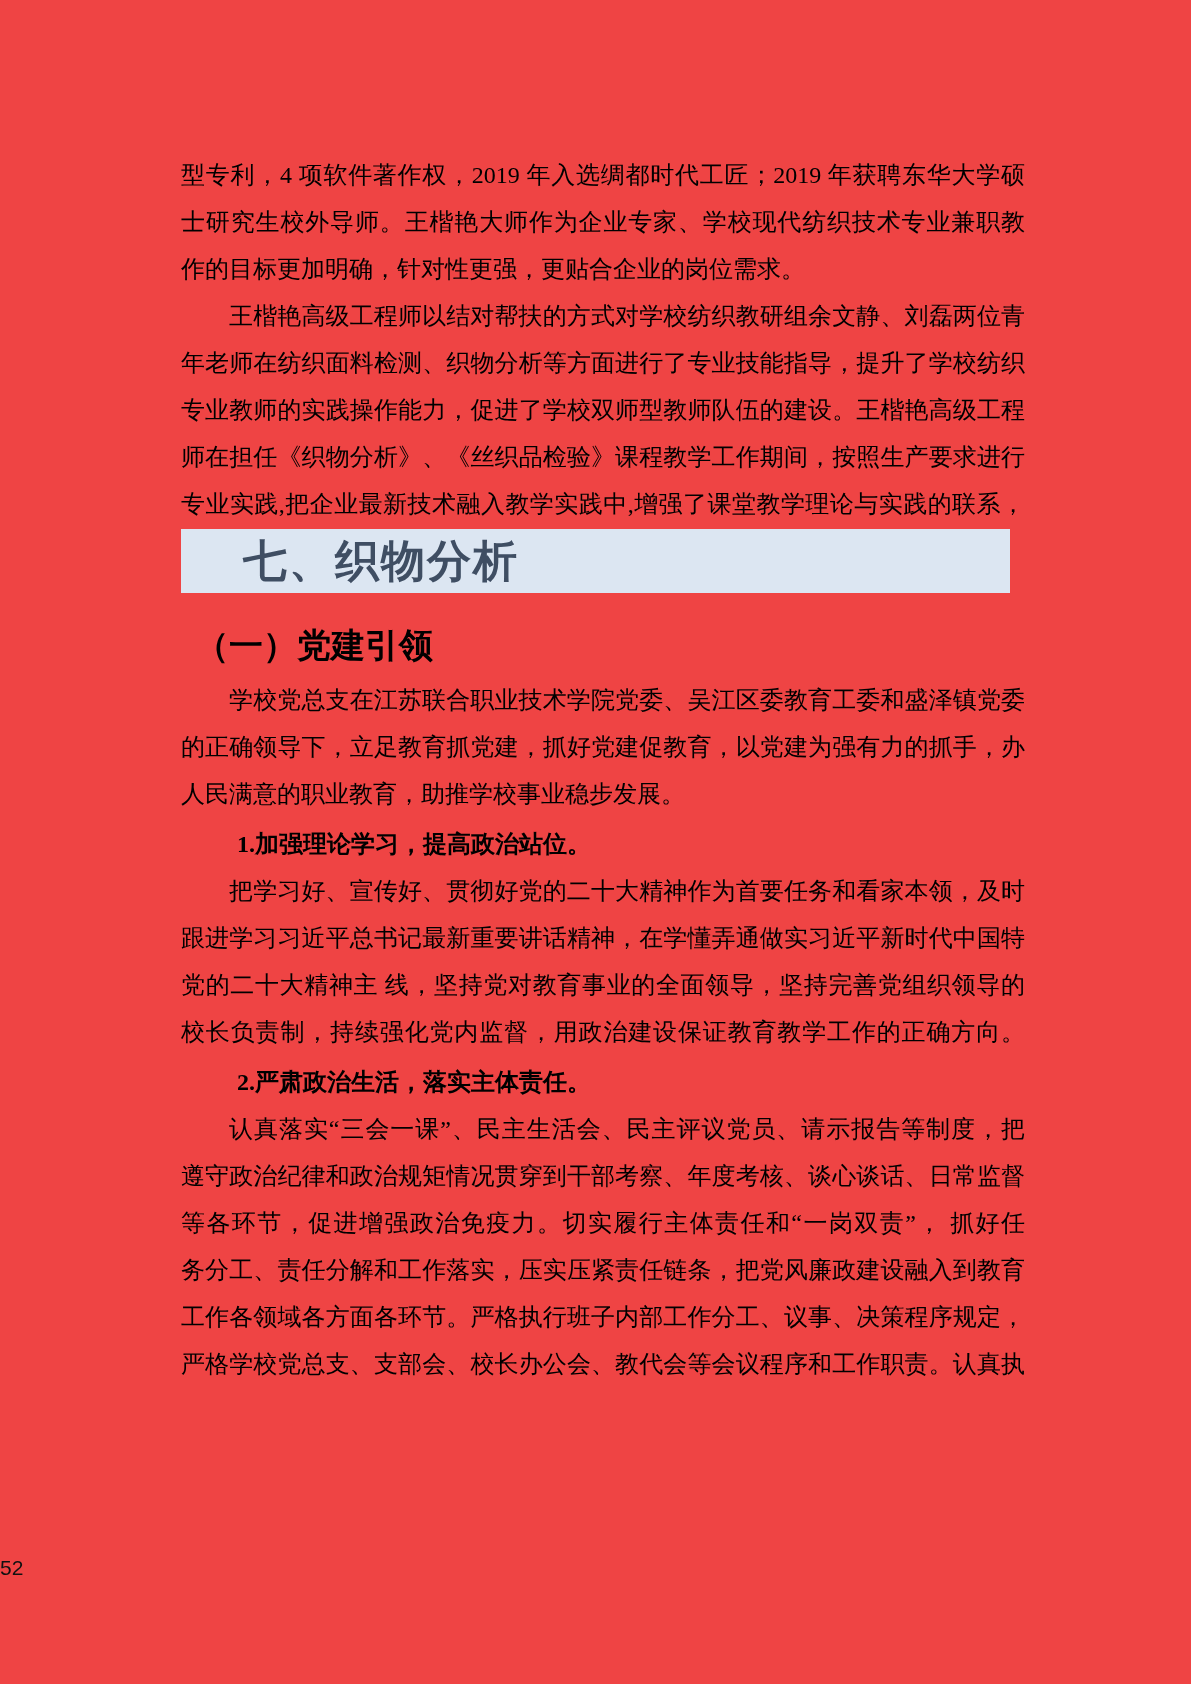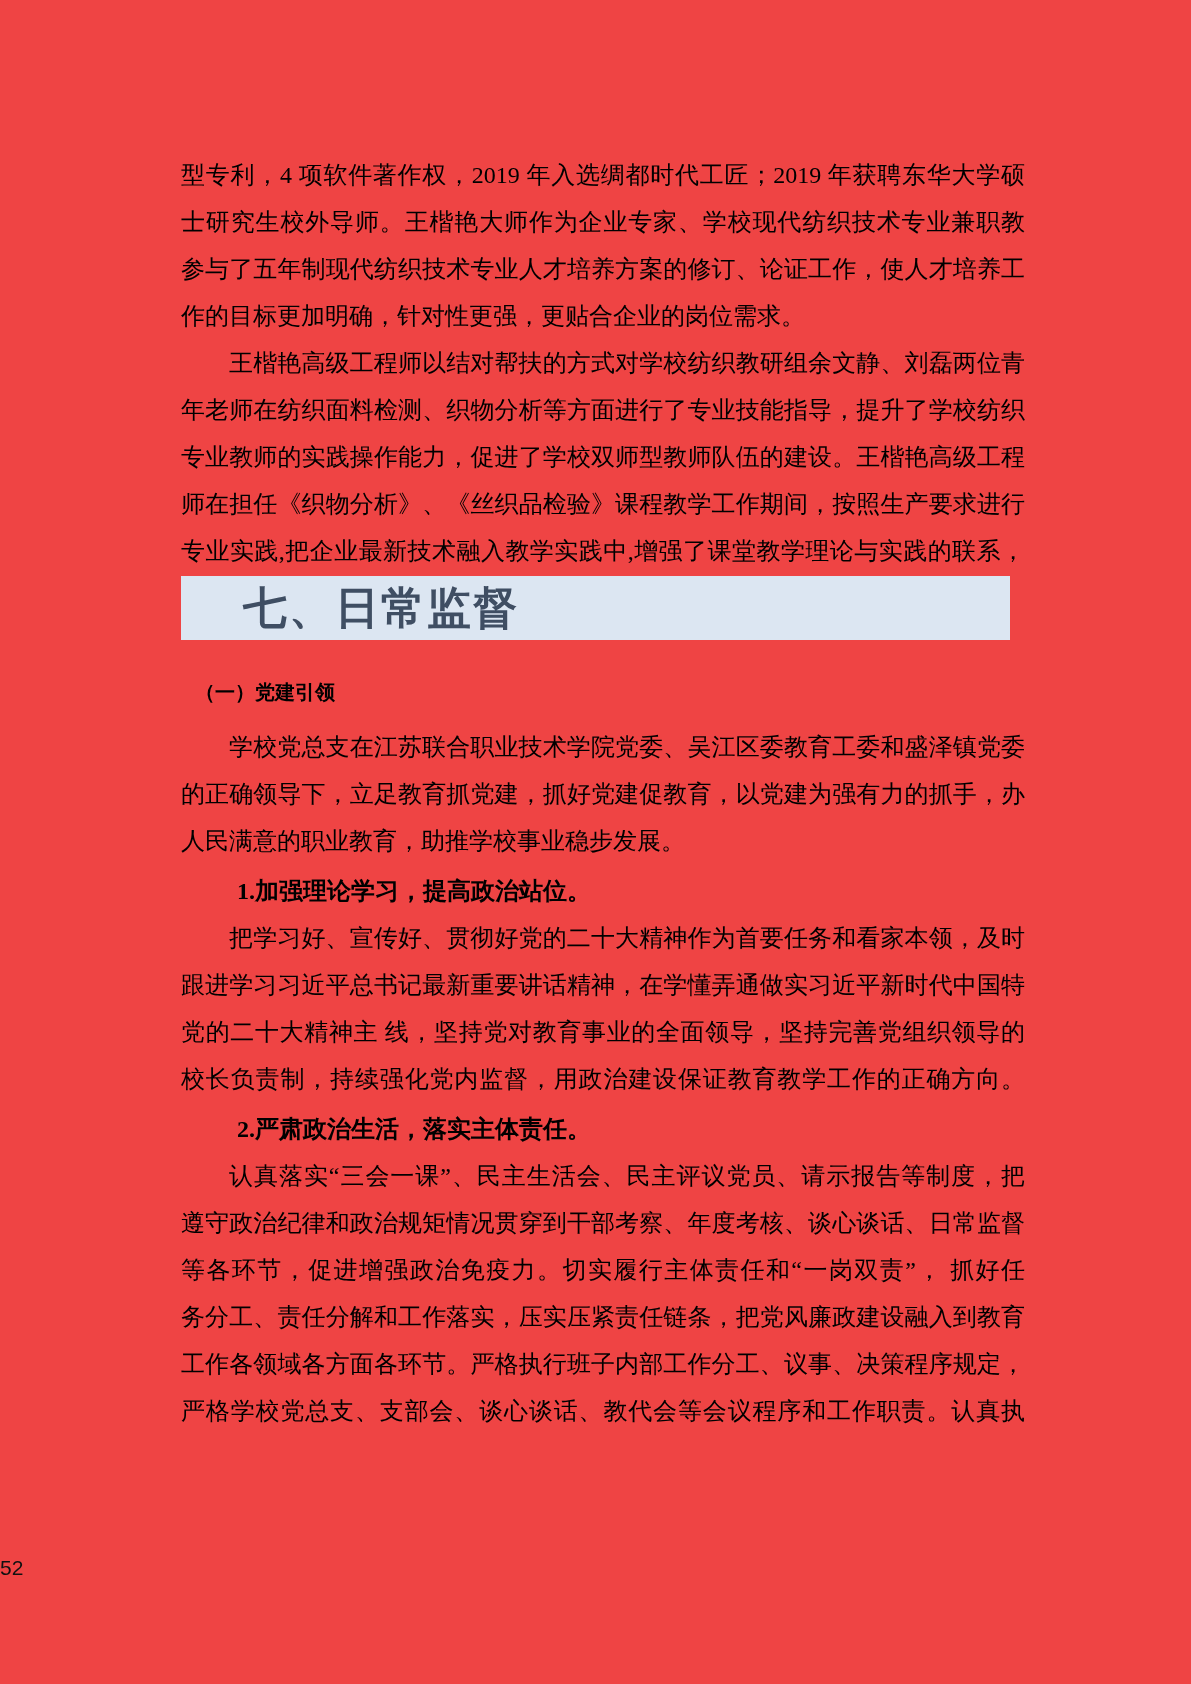--- a/index.html
+++ b/index.html
@@ -44,21 +44,21 @@
     overflow:hidden;
   }
   .sub-heading{
     margin-top:29px;
     margin-bottom:8px;
     height:47px;
     line-height:47px;
     padding-left:14px;
     font-family:"Liberation Sans", sans-serif;
     font-weight:bold;
-    font-size:20px;
+    font-size:34px;
     color:#000;
     overflow:hidden;
   }
   .item-heading{
     margin-top:3px;
     height:47px;
     line-height:47px;
     padding-left:56px;
     font-family:Liberation Serif, serif;
     font-weight:bold;
@@ -78,34 +78,33 @@
 </style>
 </head>
 <body>
 
 <div class="page">
   <div class="content">
 
     <div class="para">
       <div class="line">型专利，4 项软件著作权，2019 年入选绸都时代工匠；2019 年获聘东华大学硕</div>
       <div class="line">士研究生校外导师。王楷艳大师作为企业专家、学校现代纺织技术专业兼职教师，</div>
-      <div class="line">参与了五年制现代纺织技术专业人才培养方案的修订、论证工作，使人才培养工</div>
       <div class="line last">作的目标更加明确，针对性更强，更贴合企业的岗位需求。</div>
     </div>
 
     <div class="para">
       <div class="line indent">王楷艳高级工程师以结对帮扶的方式对学校纺织教研组余文静、刘磊两位青</div>
       <div class="line">年老师在纺织面料检测、织物分析等方面进行了专业技能指导，提升了学校纺织</div>
       <div class="line">专业教师的实践操作能力，促进了学校双师型教师队伍的建设。王楷艳高级工程</div>
       <div class="line">师在担任《织物分析》、《丝织品检验》课程教学工作期间，按照生产要求进行</div>
       <div class="line">专业实践,把企业最新技术融入教学实践中,增强了课堂教学理论与实践的联系，</div>
     </div>
 
     <div class="section-band">
-      <span>七、日常监督</span>
+      <span>七、织物分析</span>
     </div>
 
     <div class="sub-heading">（一）党建引领</div>
 
     <div class="para">
       <div class="line indent">学校党总支在江苏联合职业技术学院党委、吴江区委教育工委和盛泽镇党委</div>
       <div class="line">的正确领导下，立足教育抓党建，抓好党建促教育，以党建为强有力的抓手，办</div>
       <div class="line last">人民满意的职业教育，助推学校事业稳步发展。</div>
     </div>
 
@@ -119,19 +118,19 @@
     </div>
 
     <div class="item-heading">2.严肃政治生活，落实主体责任。</div>
 
     <div class="para">
       <div class="line indent">认真落实“三会一课”、民主生活会、民主评议党员、请示报告等制度，把</div>
       <div class="line">遵守政治纪律和政治规矩情况贯穿到干部考察、年度考核、谈心谈话、日常监督</div>
       <div class="line">等各环节，促进增强政治免疫力。切实履行主体责任和“一岗双责”， 抓好任</div>
       <div class="line">务分工、责任分解和工作落实，压实压紧责任链条，把党风廉政建设融入到教育</div>
       <div class="line">工作各领域各方面各环节。严格执行班子内部工作分工、议事、决策程序规定，</div>
-      <div class="line">严格学校党总支、支部会、谈心谈话、教代会等会议程序和工作职责。认真执</div>
+      <div class="line">严格学校党总支、支部会、校长办公会、教代会等会议程序和工作职责。认真执</div>
     </div>
 
   </div>
 
   <div class="page-number">52</div>
 </div>
 
 </body></html>

